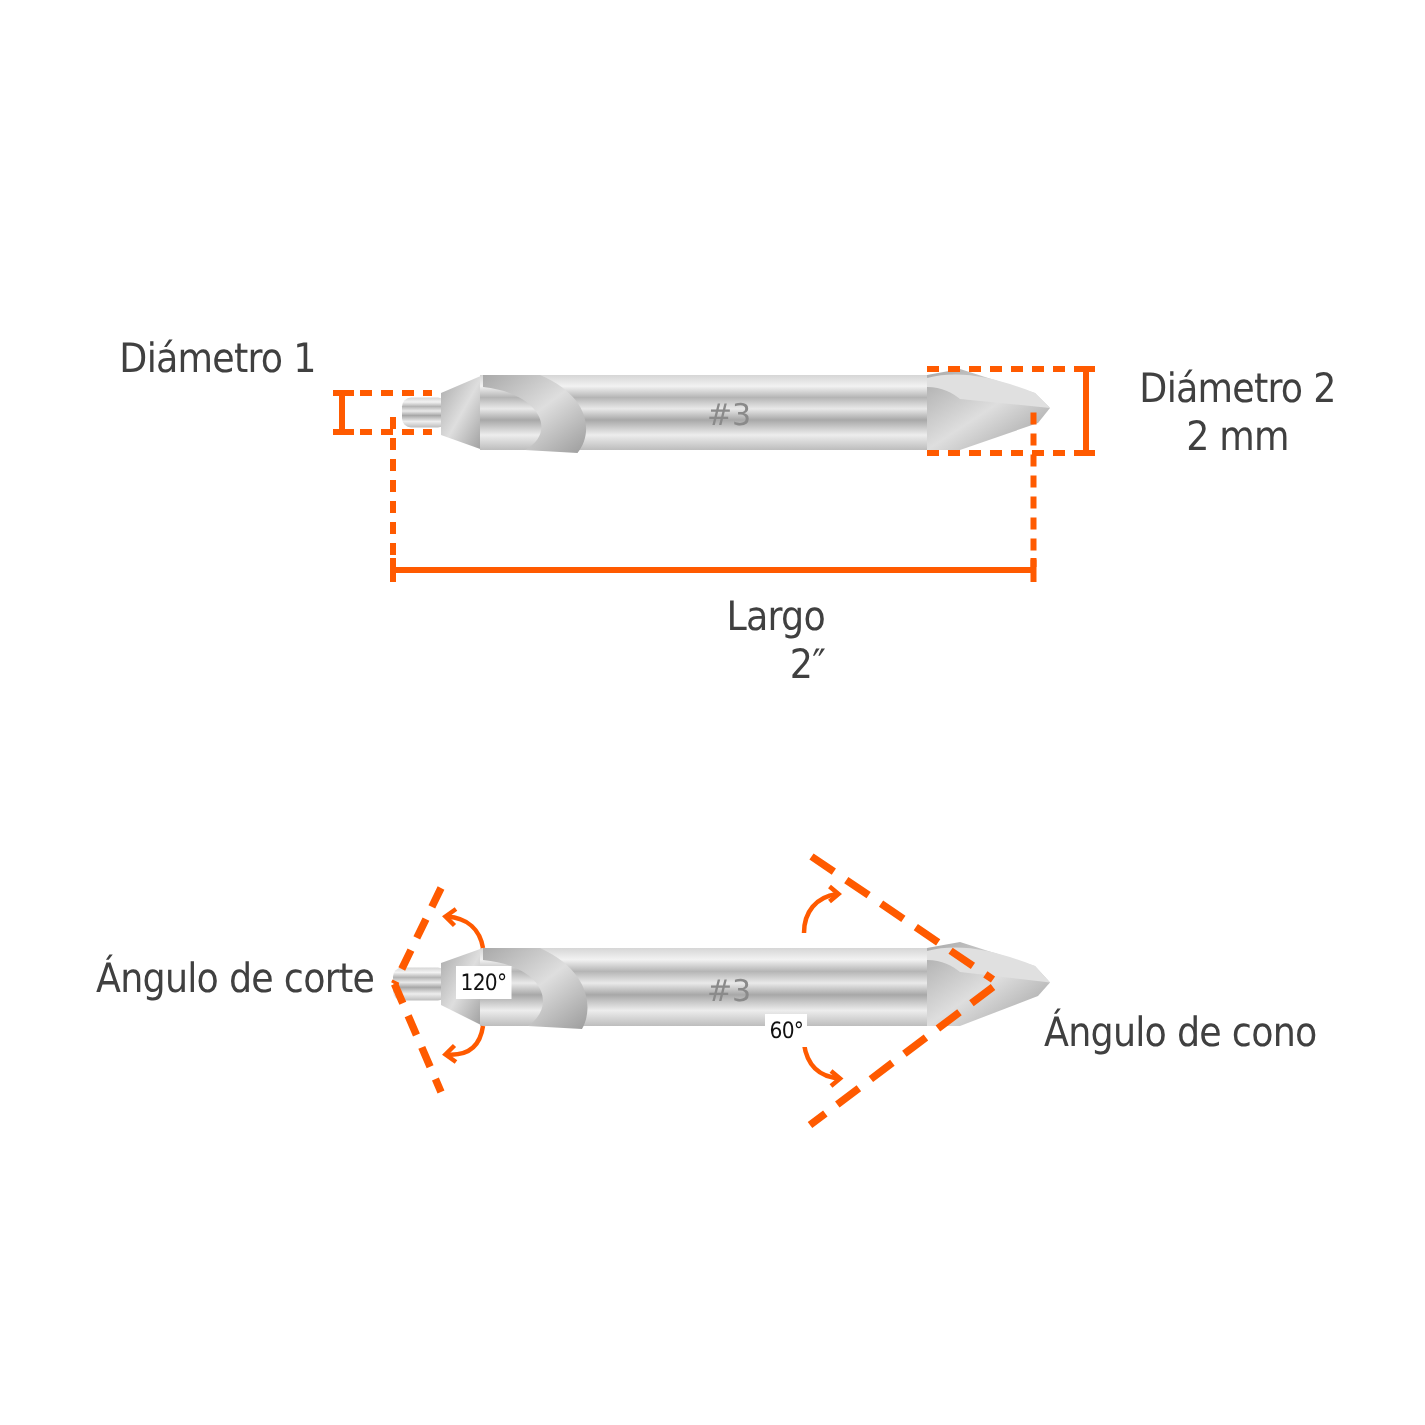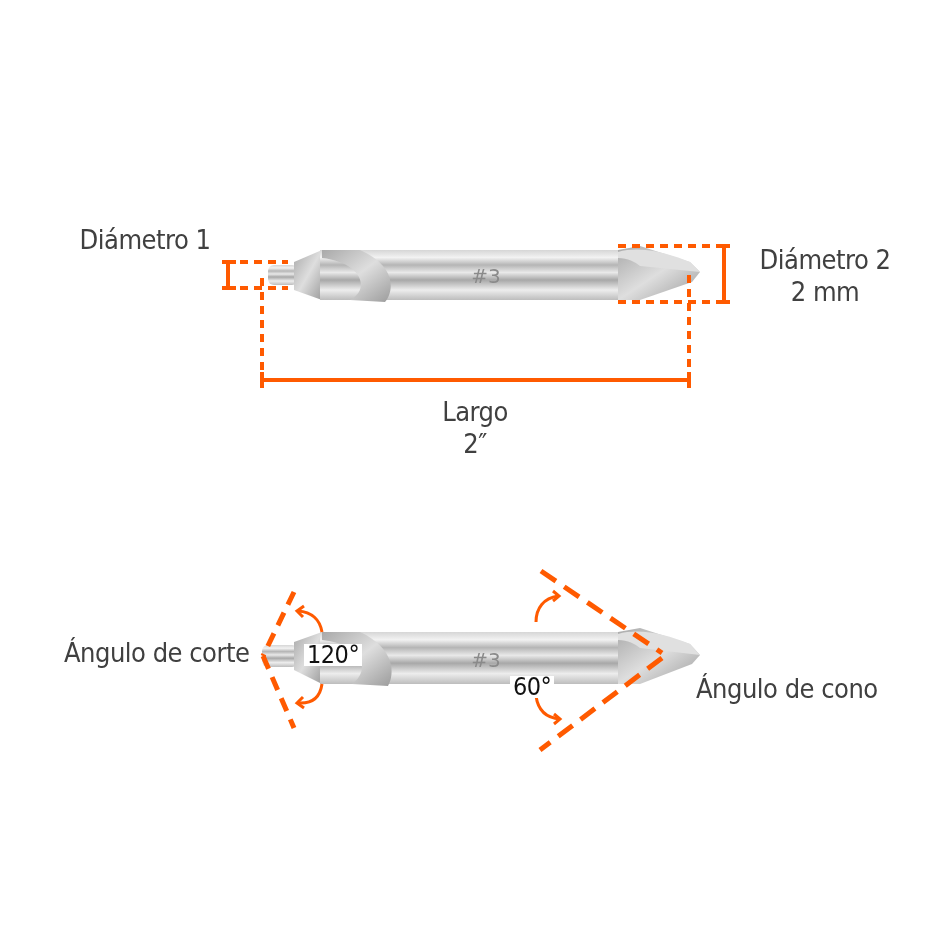--- a/index.html
+++ b/index.html
@@ -1,21 +1,21 @@
 <!DOCTYPE html>
 <html><head>
 <meta charset="utf-8">
 <style>
   html, body { margin: 0; padding: 0; background: #ffffff; }
   body { width: 950px; height: 950px; position: relative; overflow: hidden;
          font-family: "DejaVu Sans Condensed", "Liberation Sans Narrow", "Liberation Sans", sans-serif; }
   .label { position: absolute; color: #404040; font-size: 27px; line-height: 32px; text-align: center;
            font-stretch: condensed; letter-spacing: -0.5px; white-space: nowrap; }
   svg.stage { position: absolute; left: 0; top: 0; }
-  .deg { position: absolute; background: #fff; color: #111; font-size: 25px; line-height: 22px;
+  .deg { position: absolute; background: #fff; color: #111; font-size: 15px; line-height: 22px;
          padding: 0 3px; letter-spacing: -0.5px; }
 </style>
 </head>
 <body>
 
 <svg class="stage" width="950" height="950" viewBox="0 0 950 950">
   <defs>
     <linearGradient id="steel" x1="0" y1="0" x2="0" y2="1">
       <stop offset="0" stop-color="#d6d6d6"></stop>
       <stop offset="0.15" stop-color="#f2f2f2"></stop>
@@ -106,20 +106,20 @@
 
 <div class="label" style="left:60px; top:224px; width:170px;">
   <div>Diámetro 1</div>
 </div>
 
 <div class="label" style="left:740px; top:224px; width:170px;margin-top:20px;">
   <div>Diámetro 2</div>
   <div>2 mm</div>
 </div>
 
-<div class="label" style="left:400px; top:396px; width:150px;">
+<div class="label" style="left:400px; top:396px; width:150px;text-align:right;">
   <div>Largo</div>
   <div>2″</div>
 </div>
 
 <div class="label" style="left:64px; top:637px; text-align:right;">Ángulo de corte</div>
 
 <div class="label" style="left:696px; top:637px; text-align:left;margin-top:36px;">Ángulo de cono</div>
 
 </body></html>

